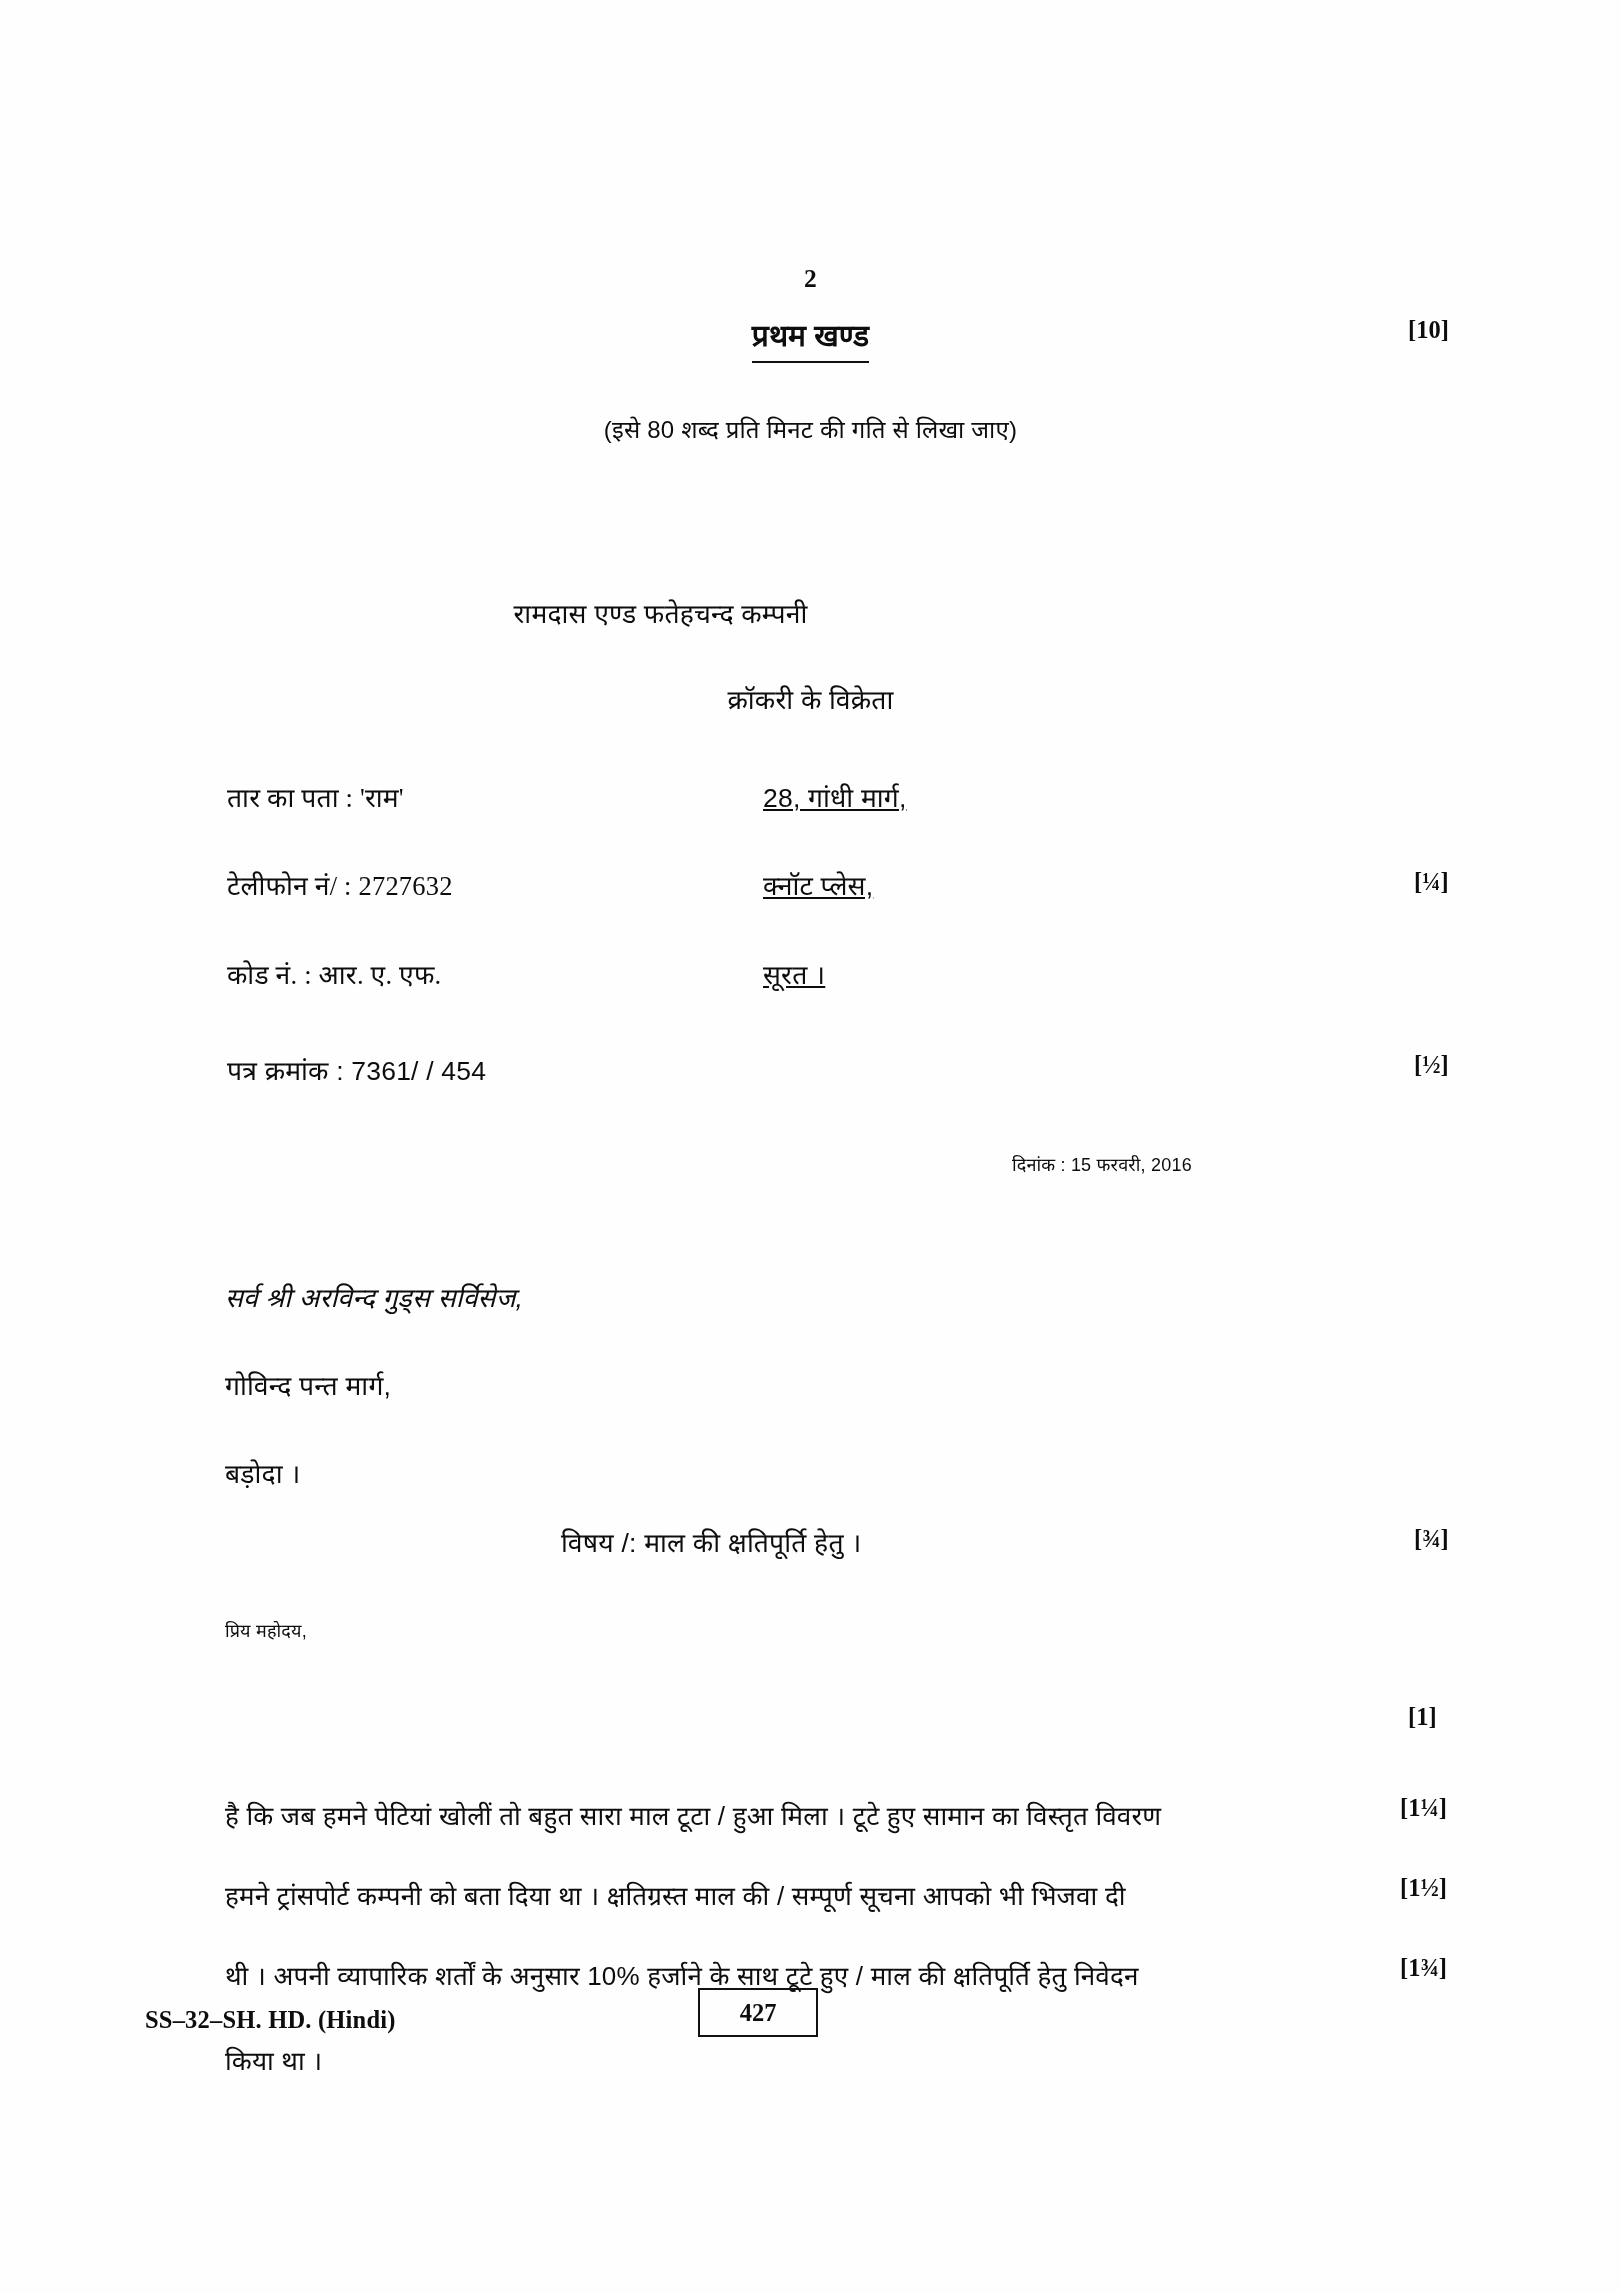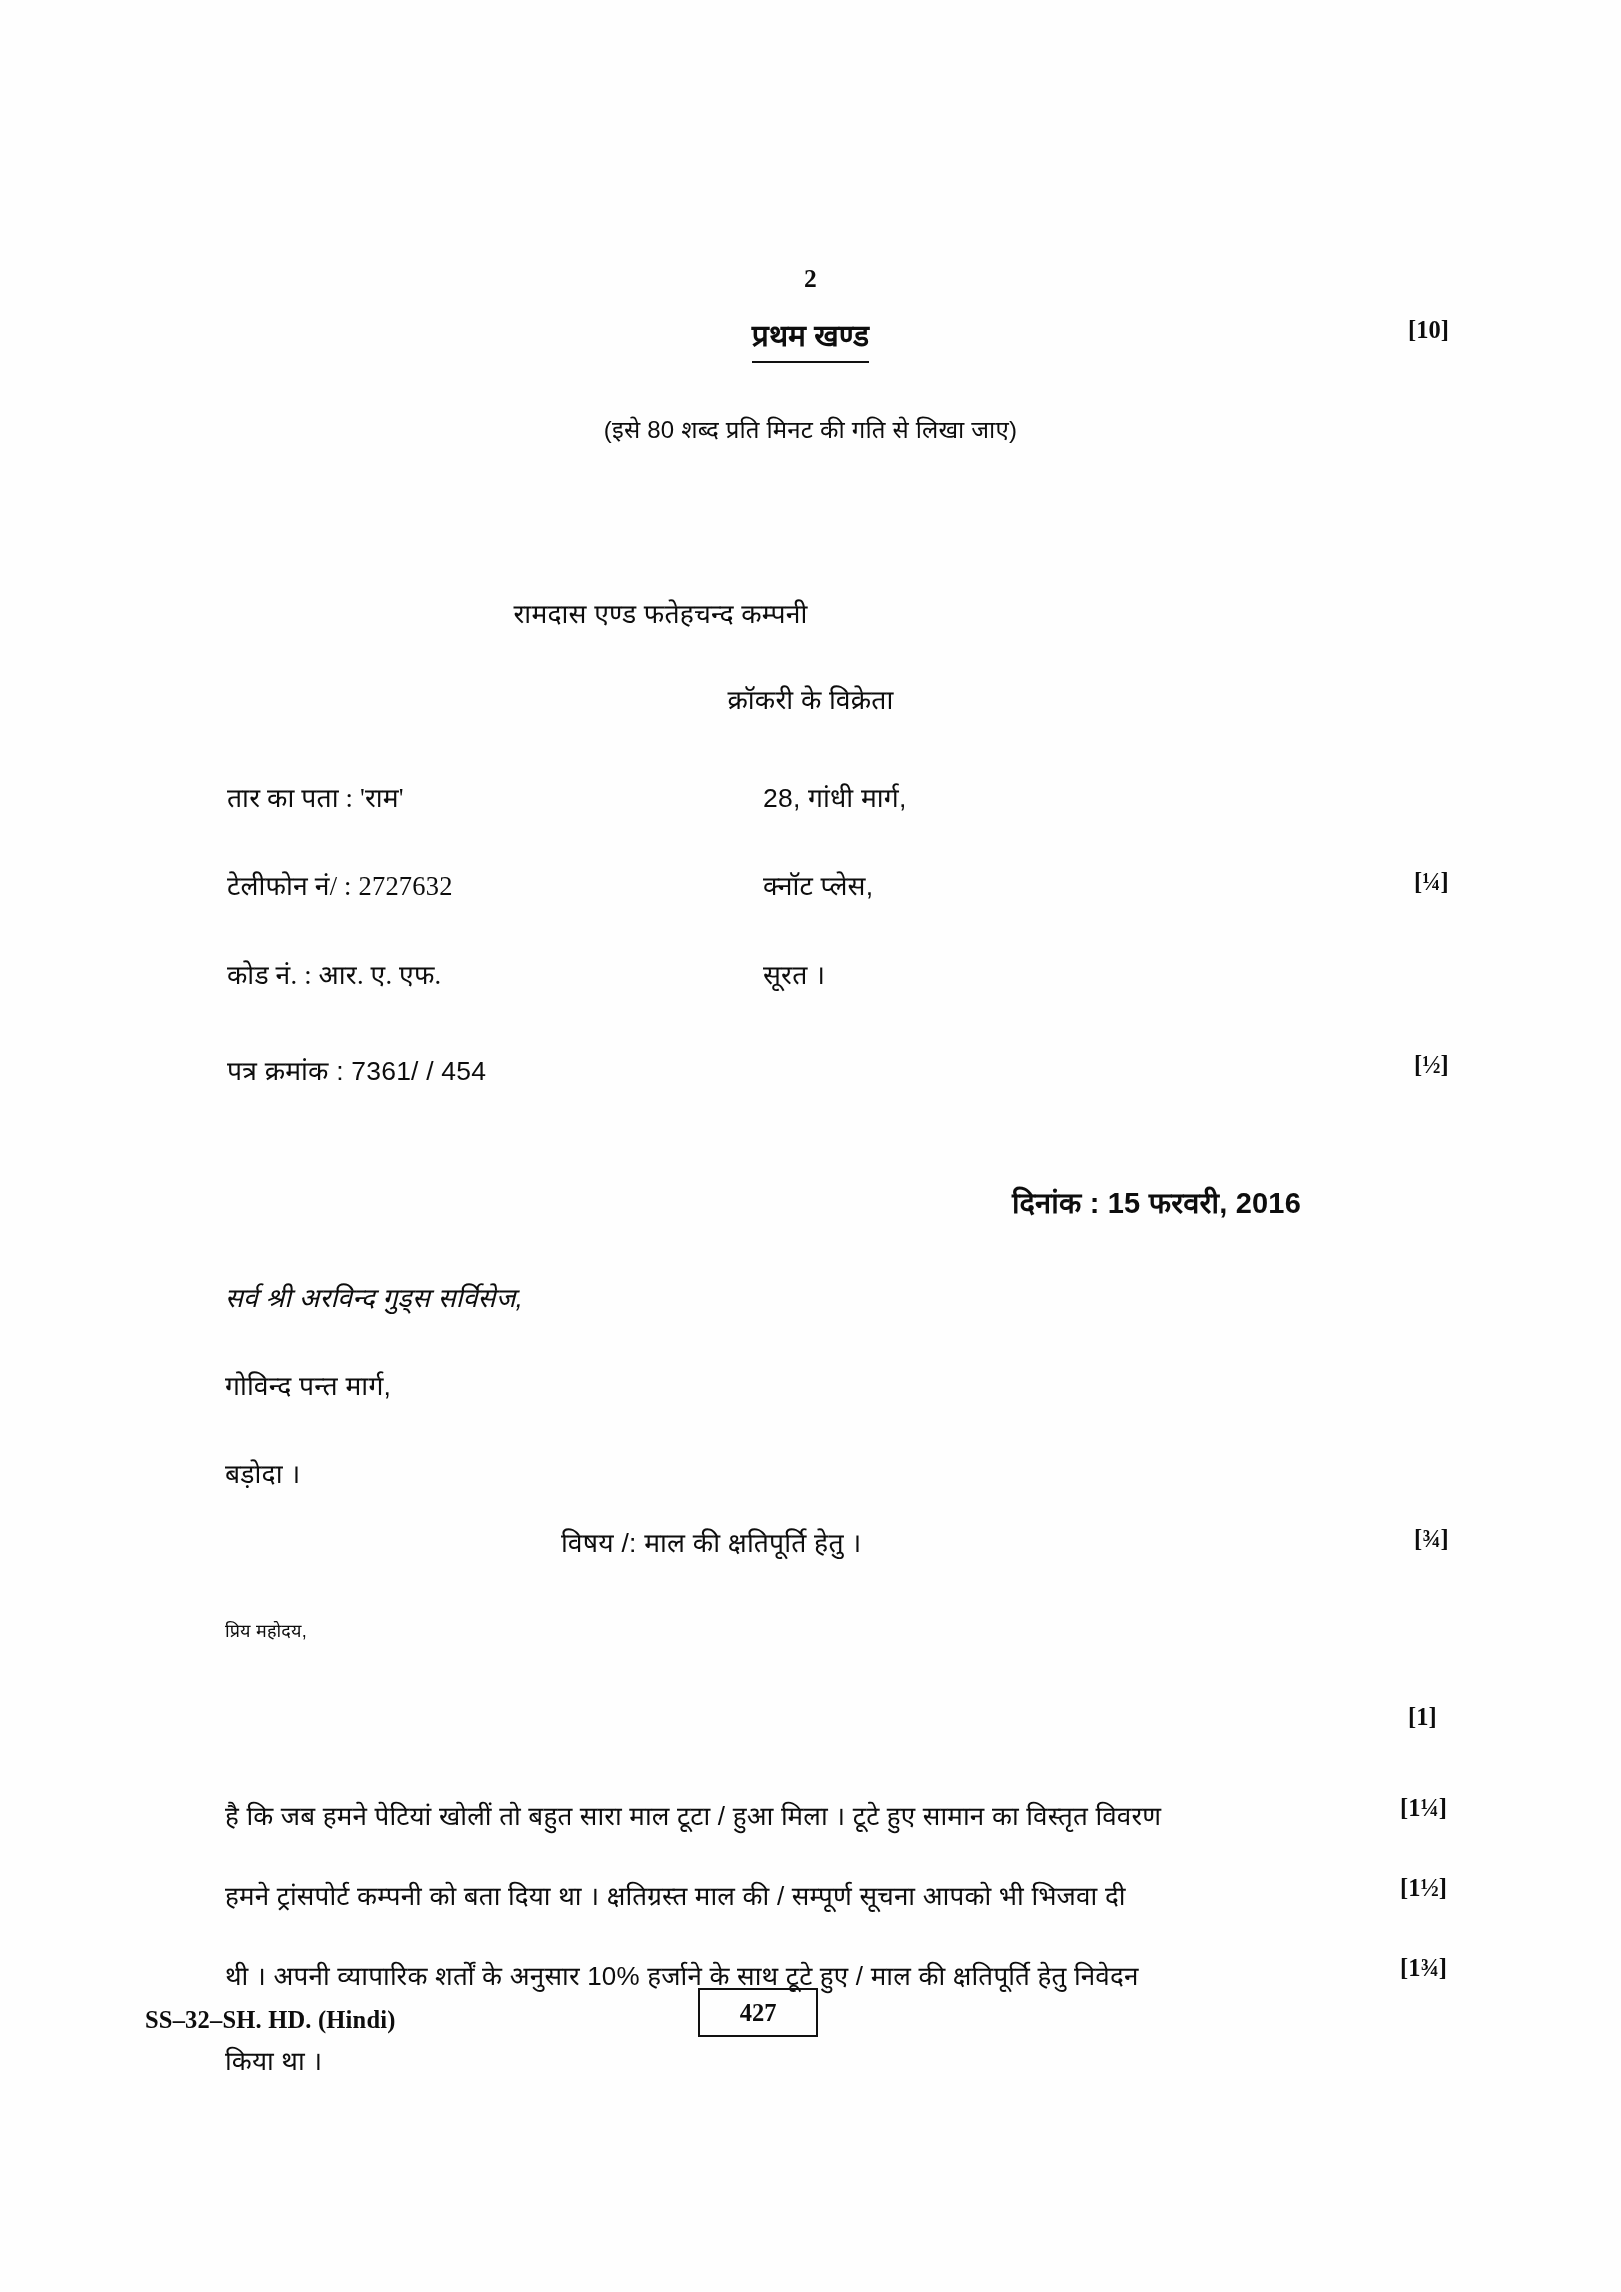--- a/index.html
+++ b/index.html
@@ -94,35 +94,35 @@
 
   .addr-left {
     left: 227px;
     font-size: 26.5px;
     font-family: Liberation Serif, serif;
   }
   .addr-right {
     left: 763px;
     font-size: 26.5px;
     font-family: "Liberation Sans", sans-serif;
+    text-decoration: underline;
   }
 
   .letter-no {
     left: 227px;
     top: 1057px;
     font-size: 26.5px;
     font-family: "Liberation Sans", sans-serif;
   }
 
   .date-line {
     left: 1012px;
-    top: 1188px;
-    font-size: 29px;
-    font-family: "Liberation Sans", sans-serif;
-    font-weight: bold;
+    top: 1156px;
+    font-size: 18px;
+    font-family: "Liberation Sans", sans-serif;
   }
 
   
   .recipient {
     left: 225px;
     font-size: 26.5px;
     font-family: "Liberation Sans", sans-serif;
   }
 
   .subject {

